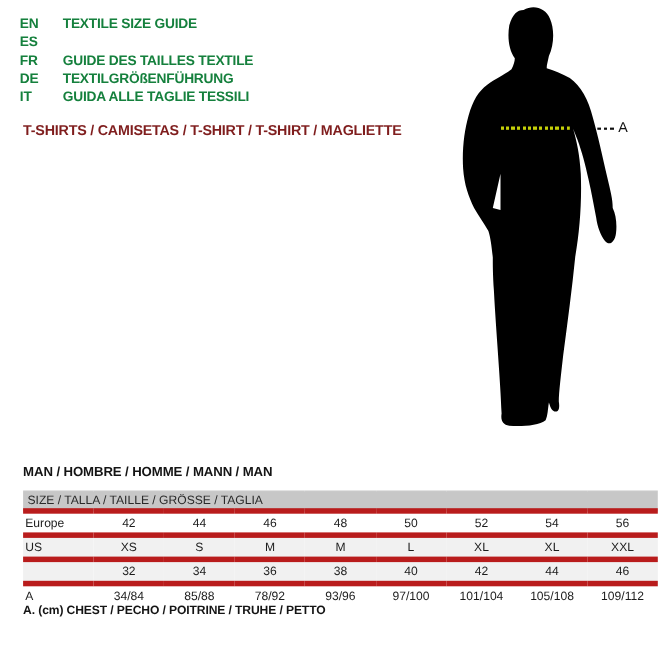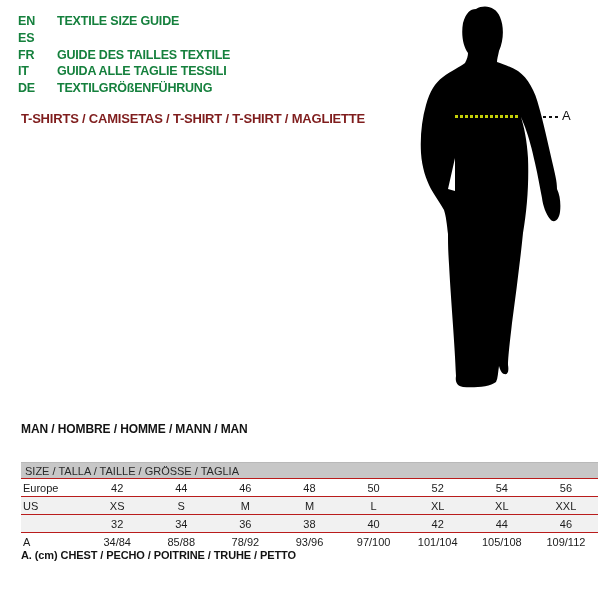--- a/index.html
+++ b/index.html
@@ -16,23 +16,23 @@
   #figure-wrap{left:405px;top:0;width:185px;height:400px;}
   #figure-wrap svg{position:absolute;left:0;top:0;}
   #chest-line{left:50px;top:115px;width:63px;height:3px;
     background:repeating-linear-gradient(90deg,var(--dash,#c3cf08) 0 3px,transparent 3px 5px);}
   #callout-line{left:138px;top:116px;width:16px;height:2px;
     background:repeating-linear-gradient(90deg,#111 0 3px,transparent 3px 6px);}
   #measure-label{left:157px;top:108px;font-size:13px;font-weight:400;color:#111;}
   
   #man-title{left:21px;top:422px;font-size:12px;font-weight:700;color:#141414;letter-spacing:-0.1px;}
   
-  #size-table{left:21px;top:462px;width:577px;border-collapse:collapse;table-layout:fixed;
+  #size-table{left:21px;top:446px;width:577px;border-collapse:collapse;table-layout:fixed;
     font-size:11px;color:#1c1c1c;}
-  #size-table td{padding:0;vertical-align:middle;height:17px;border-top:1px solid #b91c1c;}
+  #size-table td{padding:0;vertical-align:middle;height:17px;border-top:5px solid #b91c1c;}
   #size-table tr.thead td{background:#c7c7c7;height:15px;padding-left:4px;color:#2a2a2a;border-top:1px solid #b9b9b9;}
   #size-table td.lbl{width:68px;text-align:left;padding-left:2px;}
   #size-table td.val{text-align:center;}
   #size-table tr.shade td{background:#f1f1f1;}
   
   #footnote{left:21px;top:549px;font-size:11px;font-weight:700;color:#141414;letter-spacing:-0.1px;}
 </style>
 </head>
 <body>
 
@@ -42,26 +42,26 @@
     <span class="lang-label">TEXTILE SIZE GUIDE</span>
   </div>
   <div class="lang-row">
     <span class="lang-code">ES</span>
   </div>
   <div class="lang-row">
     <span class="lang-code">FR</span>
     <span class="lang-label">GUIDE DES TAILLES TEXTILE</span>
   </div>
   <div class="lang-row">
+    <span class="lang-code">DE</span>
+    <span class="lang-label">TEXTILGRÖßENFÜHRUNG</span>
+  </div>
+  <div class="lang-row">
     <span class="lang-code">IT</span>
     <span class="lang-label">GUIDA ALLE TAGLIE TESSILI</span>
-  </div>
-  <div class="lang-row">
-    <span class="lang-code">DE</span>
-    <span class="lang-label">TEXTILGRÖßENFÜHRUNG</span>
   </div>
 </div>
 
 <div id="category-block" class="abs">
   <div class="category-line">T-SHIRTS / CAMISETAS / T-SHIRT / T-SHIRT / MAGLIETTE</div>
 </div>
 
 <div id="figure-wrap" class="abs">
   <svg width="175" height="395" viewBox="0 0 175 395">
     <path fill="#000000" fill-rule="evenodd" d="

